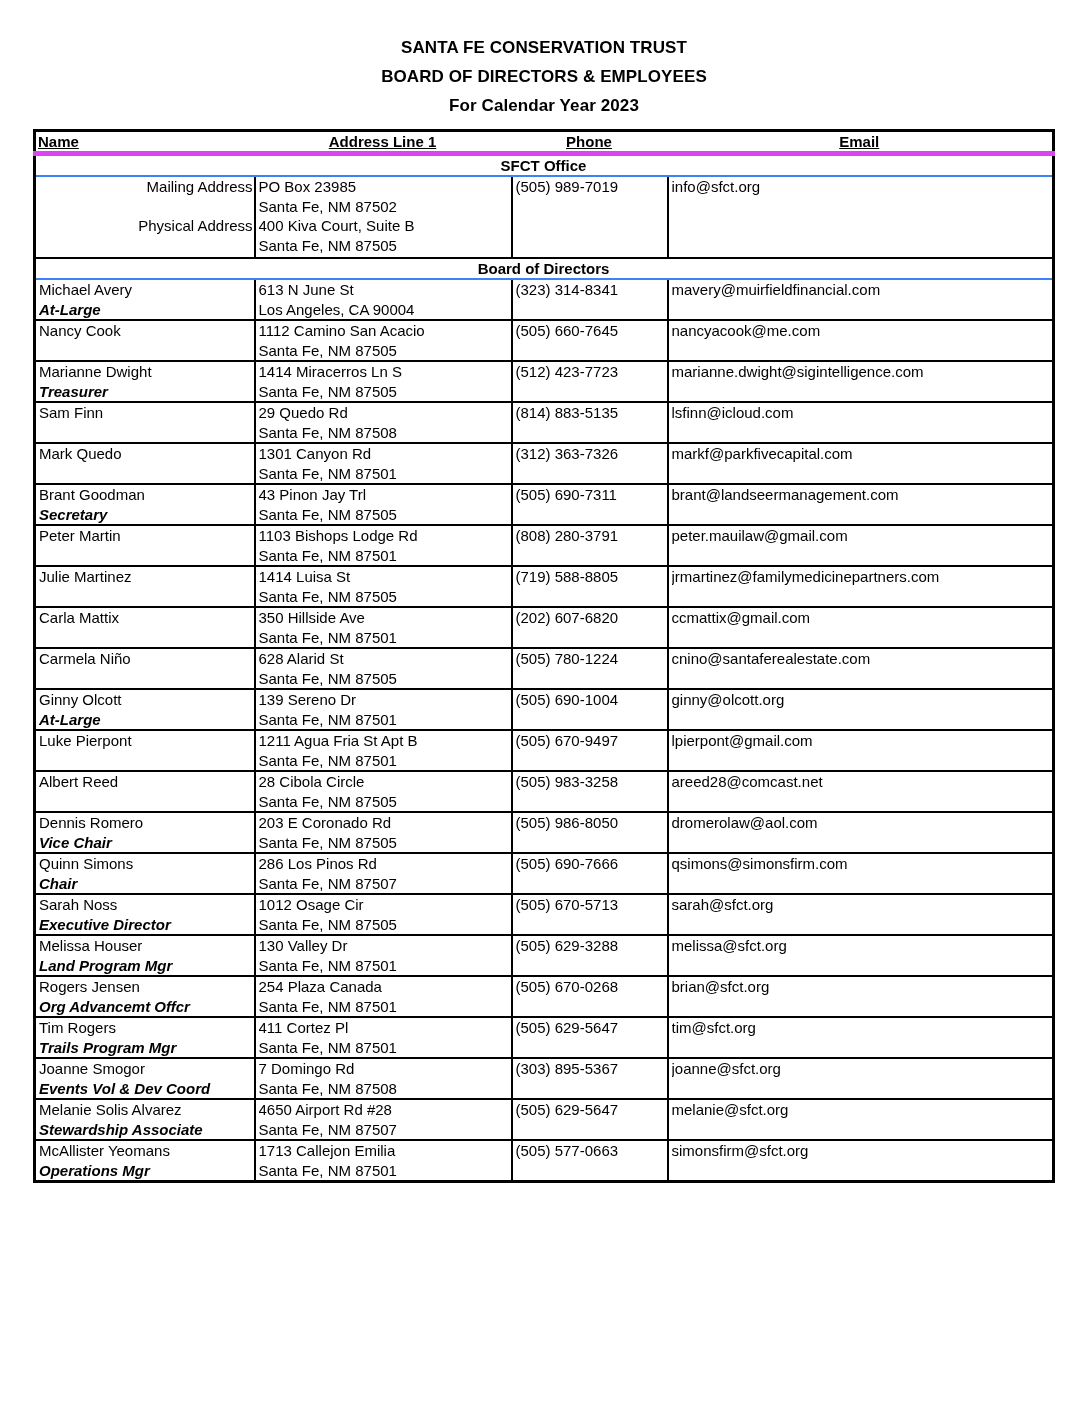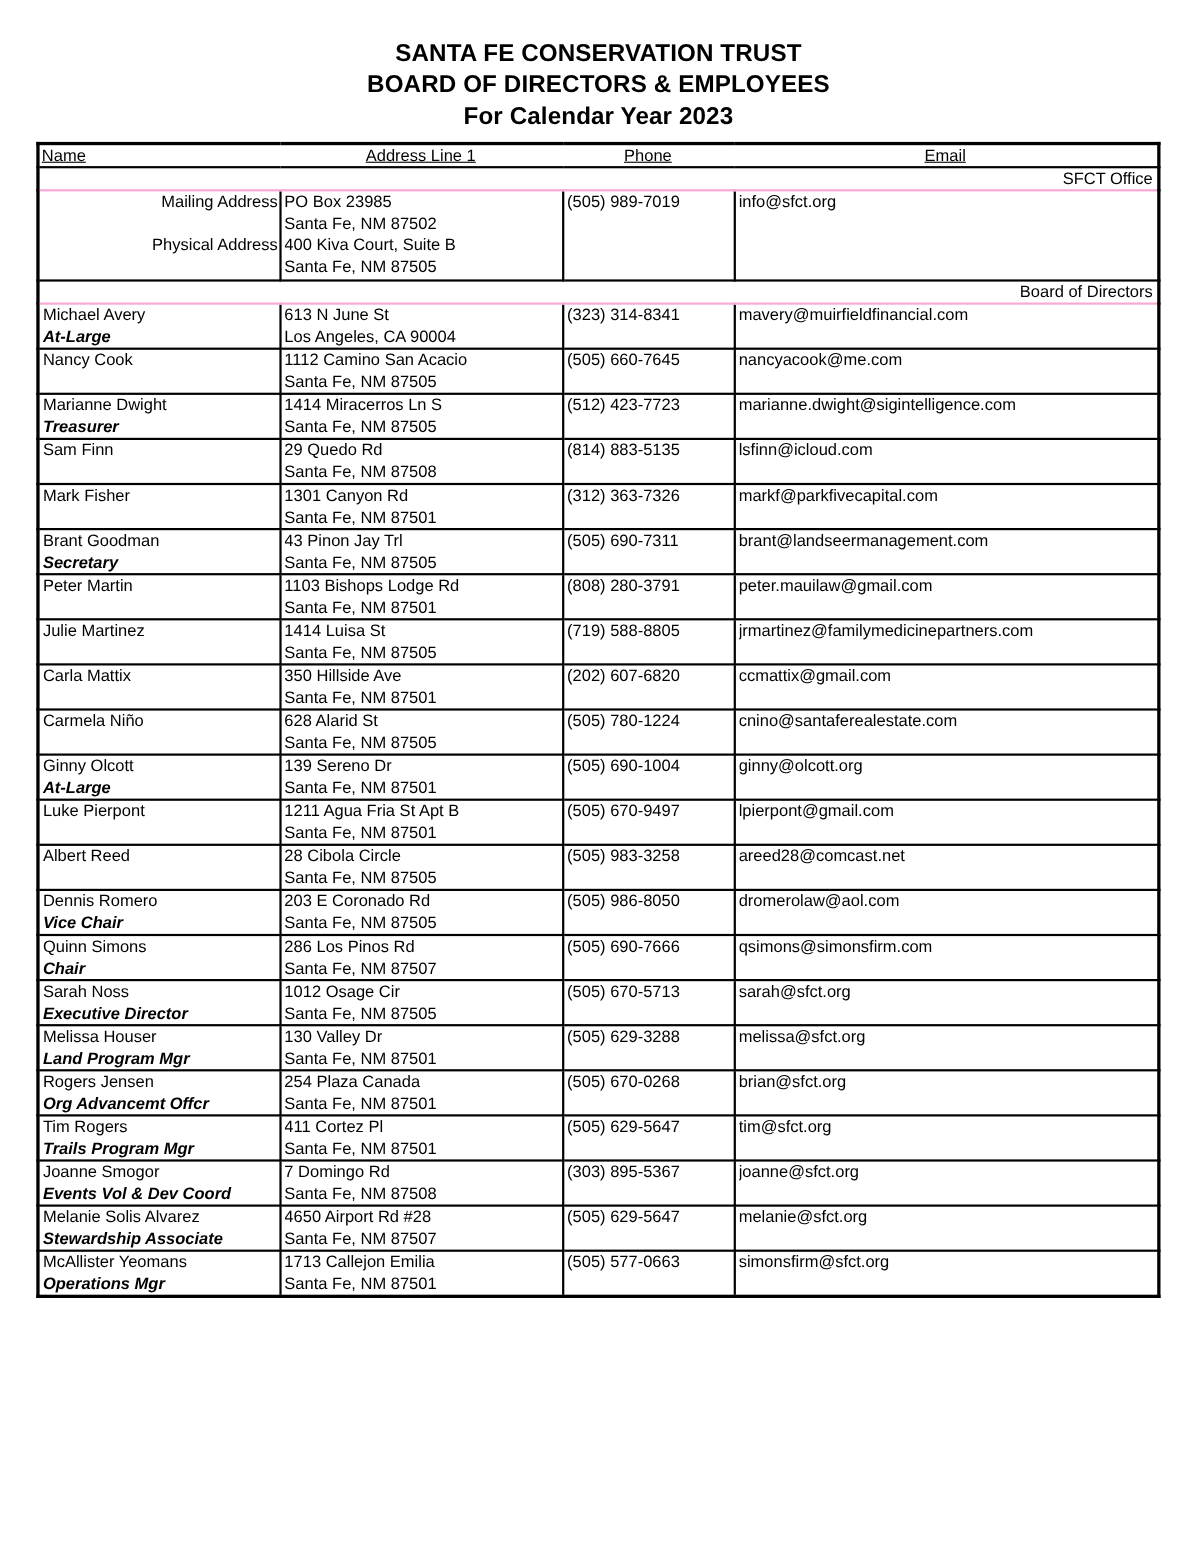--- a/index.html
+++ b/index.html
@@ -9,21 +9,21 @@
     height: 1408px;
     font-family: "Liberation Sans", sans-serif;
     color: #000000;
     position: relative;
   }
   .doc-header {
     padding-top: 33px;
     text-align: center;
   }
   .doc-header .title-line {
-    font-size: 22px;
+    font-size: 17px;
     font-weight: 700;
     line-height: 29px;
     letter-spacing: 0.1px;
   }
   table.directory {
     border-collapse: collapse;
     table-layout: fixed;
     margin: 9px 0 0 33px;
     width: 1019px;
     border: 3px solid #000;
@@ -34,38 +34,38 @@
   col.col-email   { width: 386px; }
 
   th, td {
     font-size: 15px;
     vertical-align: top;
     padding: 0px 4px 0 3px;
   }
   
   tr.columns-row th {
     border: none;
-    border-bottom: 1px solid #d946ef;
-    font-weight: 400;
+    border-bottom: 5px solid #d946ef;
+    font-weight: 700;
     text-decoration: underline;
     height: 20px;
     line-height: 19px;
     text-align: center;
     white-space: nowrap;
     margin-top: 48px;
   }
   tr.columns-row th.h-name { text-align: left; padding-left: 2px; }
 
   
   td.section-title {
     border: none;
     border-top: 2px solid #000;
-    border-bottom: 2px solid #f9a8d4;
-    font-weight: 400;
-    text-align: right;
+    border-bottom: 2px solid #3b82f6;
+    font-weight: 700;
+    text-align: center;
     height: 20px;
     line-height: 19px;
   }
 
   
   tr.data-row td {
     border: 2px solid #000;
     height: 41px;
   }
   tr.office-row td { height: 82px; }
@@ -180,21 +180,21 @@
         </td>
         <td>
           <div class="cell-line">(814) 883-5135</div>
         </td>
         <td>
           <div class="cell-line">lsfinn@icloud.com</div>
         </td>
       </tr>
       <tr class="data-row">
         <td class="name-cell">
-          <div class="cell-line">Mark Fisher</div>
+          <div class="cell-line">Mark Quedo</div>
         </td>
         <td>
           <div class="cell-line">1301 Canyon Rd</div>
           <div class="cell-line">Santa Fe, NM 87501</div>
         </td>
         <td>
           <div class="cell-line">(312) 363-7326</div>
         </td>
         <td>
           <div class="cell-line">markf@parkfivecapital.com</div>

